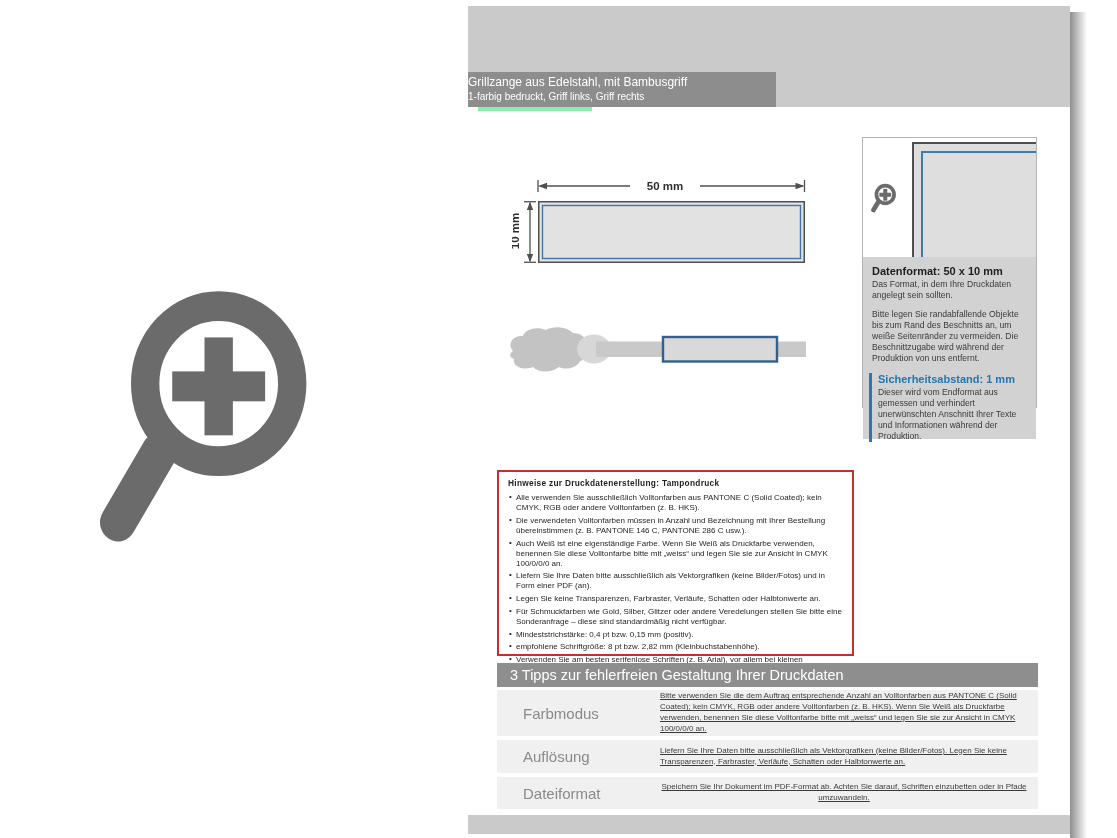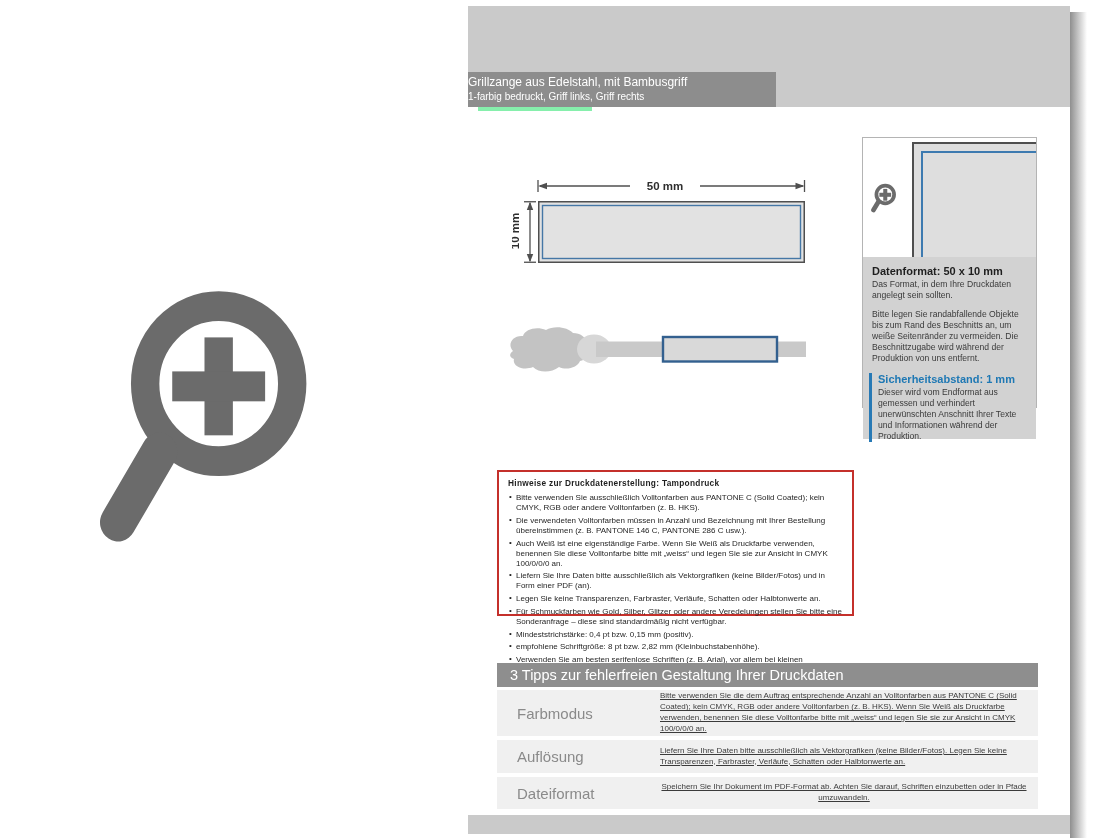--- a/index.html
+++ b/index.html
@@ -36,33 +36,33 @@
           border-top:2px solid #3d7ab0;border-left:2px solid #3d7ab0;}
   .panel-info{position:absolute;left:0;right:0;top:119px;height:182px;background:#d2d2d2;
           padding:8px 9px;box-sizing:border-box;color:#3a3a3a;}
   .panel-info h4{margin:0 0 2px 0;font-size:11px;color:#1e1e1e;}
   .panel-info p{margin:0;font-size:8.6px;line-height:1.28;}
   .panel-info .sp{margin-top:8px;}
   .safety{margin-top:9px;margin-left:-3px;border-left:3px solid #2779b5;padding-left:6px;}
   .safety h4{color:#1e78b4;}
 
   
-  .redbox{position:absolute;left:29px;top:470px;width:357px;height:146px;
+  .redbox{position:absolute;left:29px;top:470px;width:357px;height:186px;
           border:2px solid #c4302b;box-sizing:border-box;padding:6px 9px;color:#1f1f1f;}
   .redbox .rb-title{font-size:8.3px;font-weight:700;letter-spacing:.3px;margin-bottom:5px;}
   .redbox ul{margin:0;padding:0;list-style:none;}
   .redbox li{position:relative;padding-left:8px;font-size:8px;line-height:1.26;margin-bottom:2.6px;}
   .redbox li::before{content:"\2022";position:absolute;left:1px;top:-1px;}
 
   
   .tips-bar{position:absolute;left:29px;top:663px;width:541px;height:24px;background:#8e8e8e;
             color:#ffffff;font-size:14.5px;line-height:24px;padding-left:13px;box-sizing:border-box;}
   .tip-row{position:absolute;left:29px;width:541px;background:#f0f0f0;display:flex;
            box-sizing:border-box;}
-  .tip-row .lbl{width:163px;padding-left:20px;box-sizing:border-box;color:#8a8a8a;
+  .tip-row .lbl{width:163px;padding-left:26px;box-sizing:border-box;color:#8a8a8a;
            font-size:15px;display:flex;align-items:center;}
   .tip-row .txt{flex:1;font-size:8px;line-height:1.35;color:#3b3b3b;display:flex;
            align-items:center;padding:4px 10px 4px 0;box-sizing:border-box;text-decoration:underline;}
   .row-1{top:690px;height:46px;}
   .row-2{top:740px;height:33px;}
   .row-3{top:777px;height:32px;text-align:center;}
 
   .big-zoom{position:absolute;left:100px;top:283px;width:258px;height:272px;}
 </style>
 </head>
@@ -140,21 +140,21 @@
         <div class="safety">
           <h4>Sicherheitsabstand: 1 mm</h4>
           <p>Dieser wird vom Endformat aus gemessen und verhindert unerwünschten Anschnitt Ihrer Texte und Informationen während der Produktion.</p>
         </div>
       </div>
     </div>
 
     <div class="redbox">
       <div class="rb-title">Hinweise zur Druckdatenerstellung: Tampondruck</div>
       <ul>
-        <li>Bitte verwenden Sie ausschließlich Volltonfarben aus PANTONE C (Solid Coated); kein CMYK, RGB oder andere Volltonfarben (z. B. HKS).</li>
+        <li>Alle verwenden Sie ausschließlich Volltonfarben aus PANTONE C (Solid Coated); kein CMYK, RGB oder andere Volltonfarben (z. B. HKS).</li>
         <li>Die verwendeten Volltonfarben müssen in Anzahl und Bezeichnung mit Ihrer Bestellung übereinstimmen (z. B. PANTONE 146 C, PANTONE 286 C usw.).</li>
         <li>Auch Weiß ist eine eigenständige Farbe. Wenn Sie Weiß als Druckfarbe verwenden, benennen Sie diese Volltonfarbe bitte mit „weiss“ und legen Sie sie zur Ansicht in CMYK 100/0/0/0 an.</li>
         <li>Liefern Sie Ihre Daten bitte ausschließlich als Vektorgrafiken (keine Bilder/Fotos) und in Form einer PDF (an).</li>
         <li>Legen Sie keine Transparenzen, Farbraster, Verläufe, Schatten oder Halbtonwerte an.</li>
         <li>Für Schmuckfarben wie Gold, Silber, Glitzer oder andere Veredelungen stellen Sie bitte eine Sonderanfrage – diese sind standardmäßig nicht verfügbar.</li>
         <li>Mindeststrichstärke: 0,4 pt bzw. 0,15 mm (positiv).</li>
         <li>empfohlene Schriftgröße: 8 pt bzw. 2,82 mm (Kleinbuchstabenhöhe).</li>
         <li>Verwenden Sie am besten serifenlose Schriften (z. B. Arial), vor allem bei kleinen Schriftgrößen.</li>
         <li>Alle Schriften müssen eingebettet oder in Pfade umgewandelt sein.</li>
       </ul>

